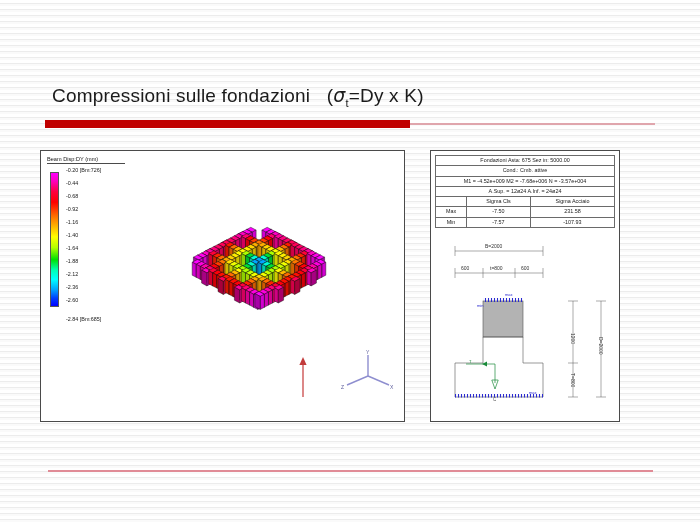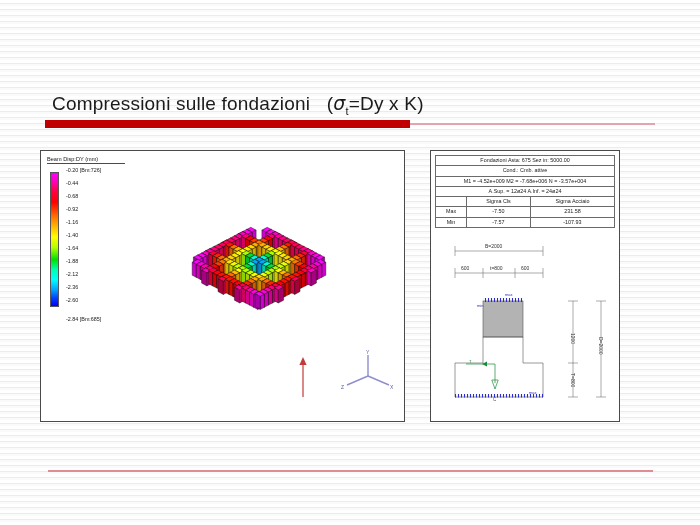--- a/index.html
+++ b/index.html
@@ -20,21 +20,20 @@
     z-index:0;
   }
   #slide{position:absolute;inset:0;z-index:1;}
 
   
   #title-block{position:absolute;left:52px;top:84px;width:600px;}
   #page-title{
     font-size:19px;color:#1b1b1b;white-space:nowrap;
     font-family:"Liberation Sans",sans-serif;font-weight:400;
     letter-spacing:0.2px;
-    margin-top:8px;
   }
   #page-title .sub{font-size:11px;vertical-align:sub;}
   #page-title .sym{font-style:italic;font-family:"DejaVu Sans",sans-serif;}
   #title-rule-wrap{position:absolute;left:45px;top:120px;width:610px;height:9px;}
   #title-rule-thick{
     position:absolute;left:0;top:0;width:365px;height:8px;background:#c00000;
   }
   #title-rule-thin{
     position:absolute;left:365px;top:3px;width:245px;height:2px;background:#e0a6ad;
   }

